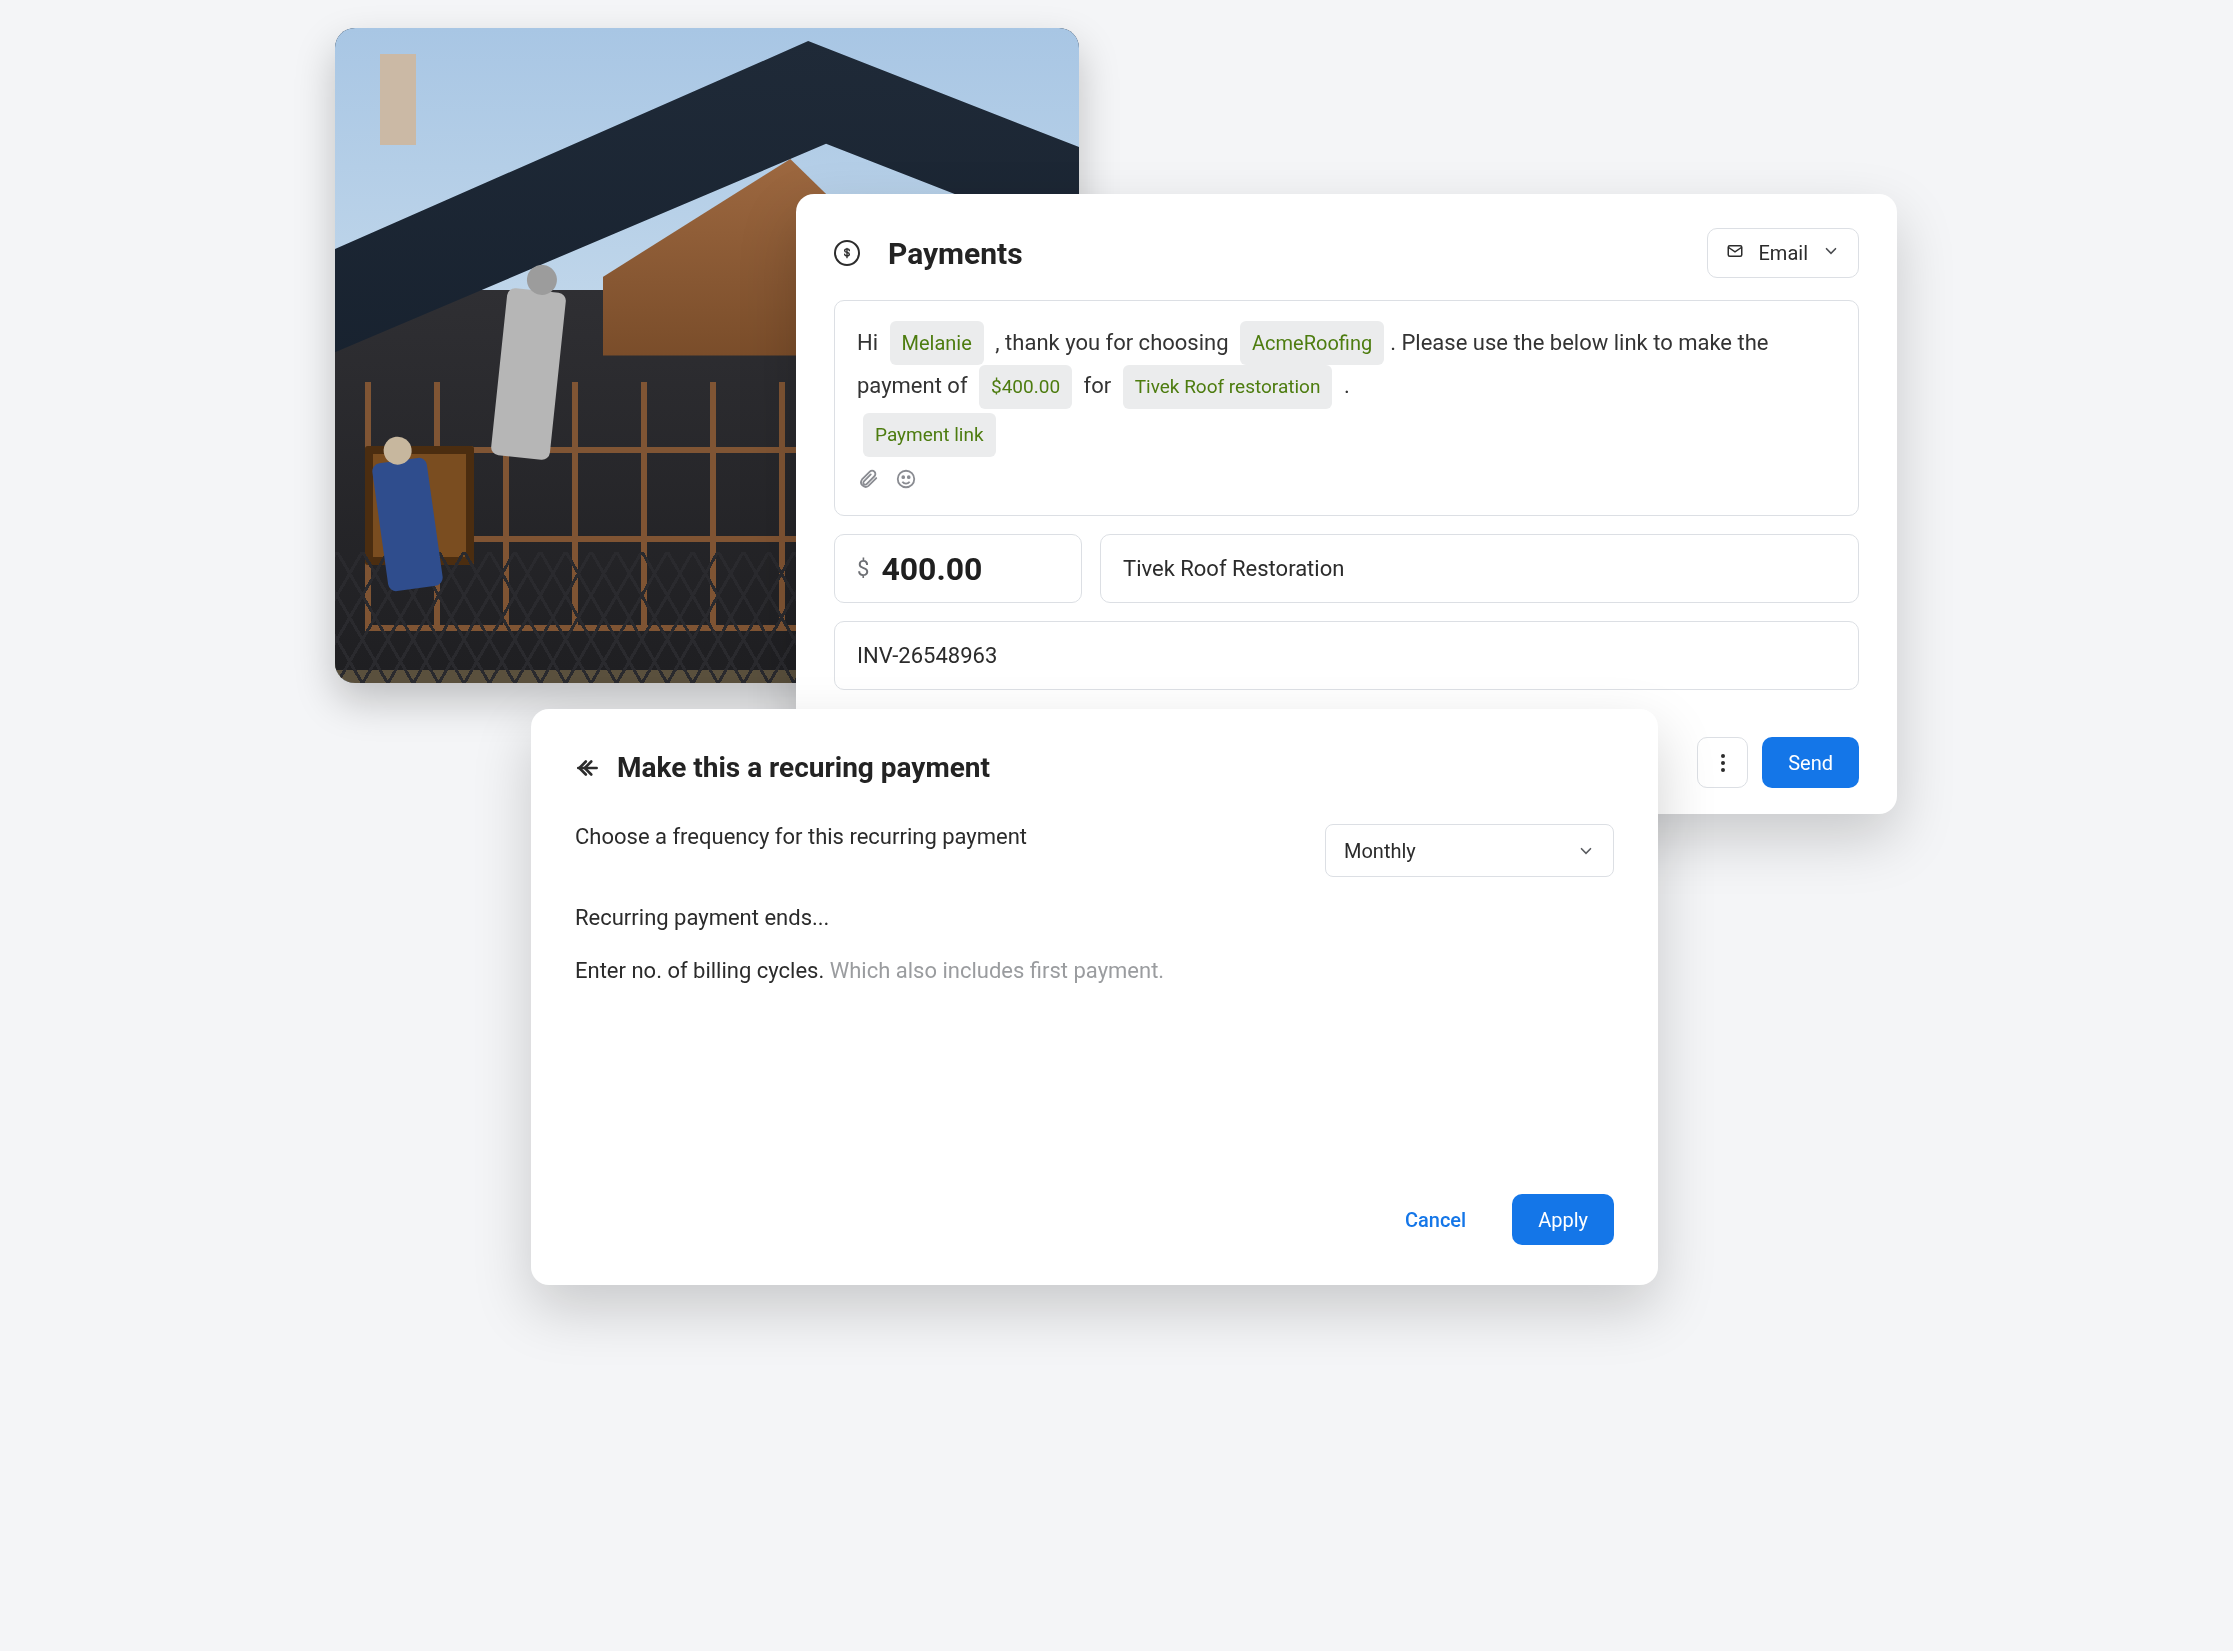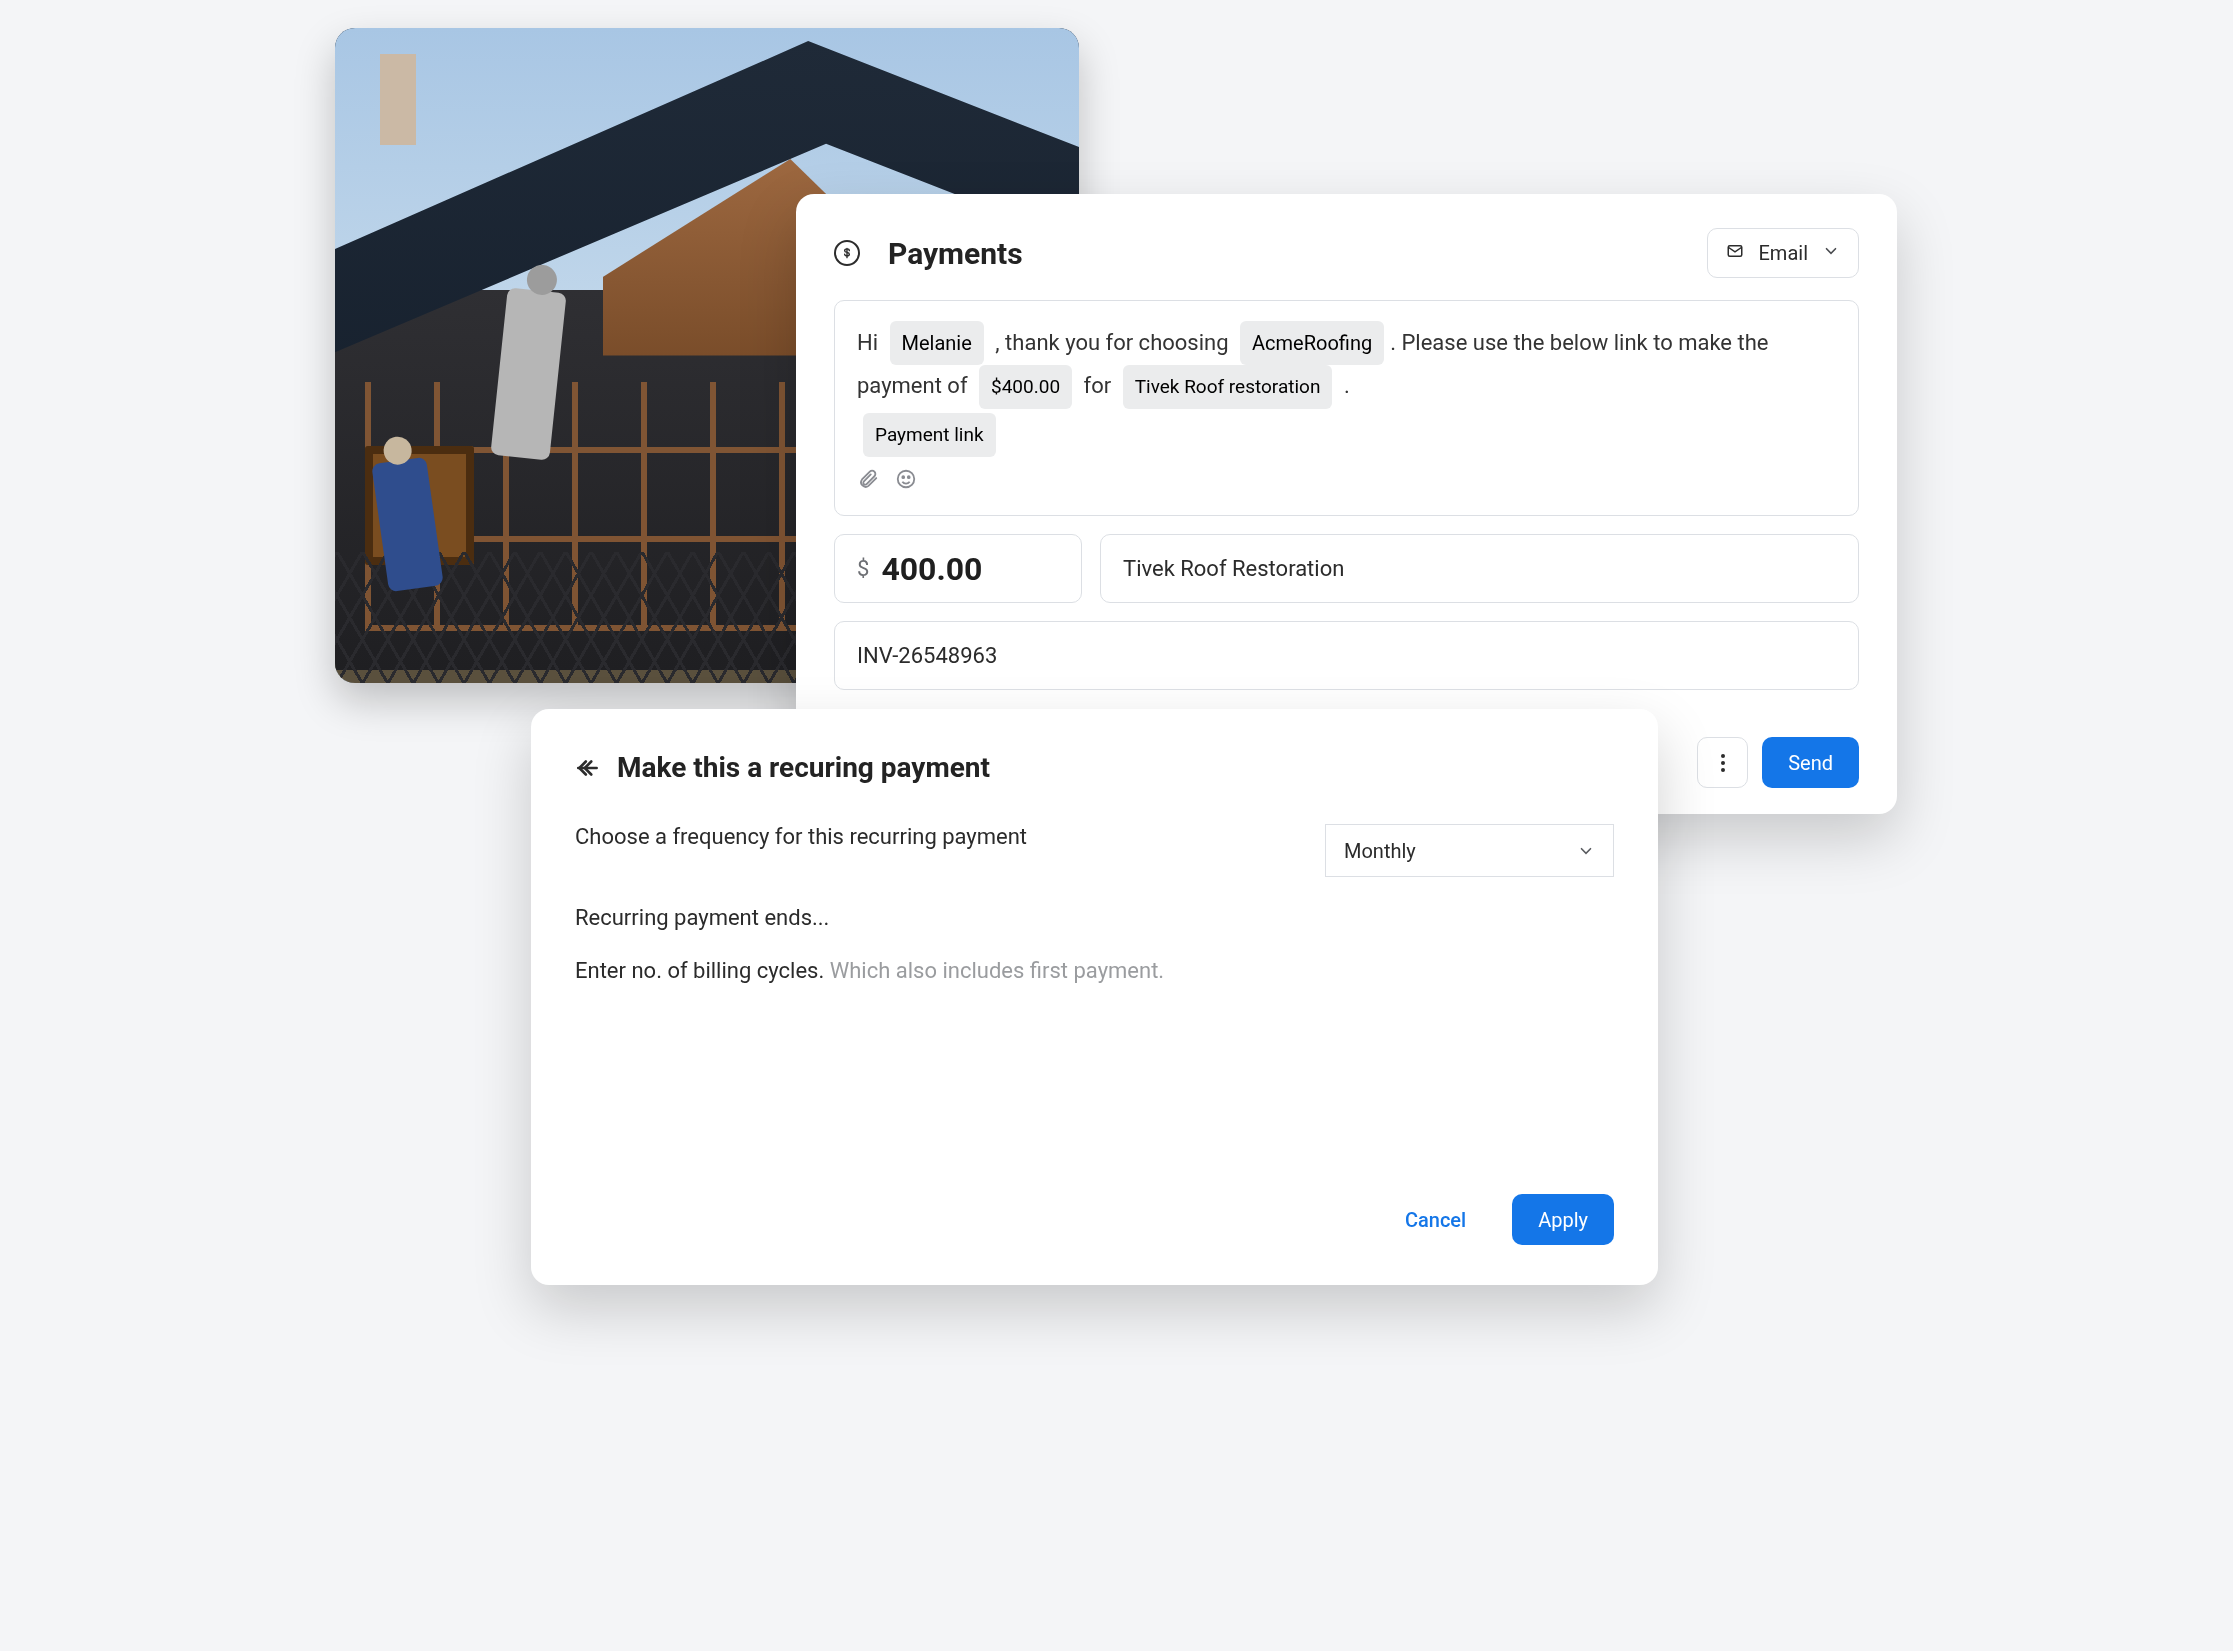--- a/index.html
+++ b/index.html
@@ -67,21 +67,21 @@
   }
   .pay-head{display:flex;align-items:center;justify-content:space-between;margin-bottom:22px}
   .pay-title{display:flex;align-items:center;gap:28px}
   .pay-title .ic{width:26px;height:26px;border:2.4px solid #2c2c2c;border-radius:50%;display:flex;align-items:center;justify-content:center}
   .pay-title .ic svg{width:14px;height:14px}
   .pay-title h1{margin:0;font-size:30px;font-weight:700;color:#232323}
   .email-dd{display:flex;align-items:center;gap:14px;border:1.6px solid var(--border);border-radius:10px;padding:12px 18px;color:#2b2b2b;font-size:20px;cursor:pointer}
   .email-dd svg{width:18px;height:18px}
 
   .msgbox{border:1.6px solid var(--border);border-radius:10px;padding:20px 22px 12px;color:#333;font-size:22px;line-height:40px}
-  .chip{display:inline-block;background:var(--chip);border-radius:6px;padding:2px 12px;margin:0 6px;font-size:20px;color:#000000;vertical-align:baseline}
+  .chip{display:inline-block;background:var(--chip);border-radius:6px;padding:2px 12px;margin:0 6px;font-size:20px;color:#4d7c0f;vertical-align:baseline}
   .chip.small{font-size:19px}
   .msg-tools{display:flex;gap:16px;margin-top:6px;color:#8a8c92}
   .msg-tools svg{width:22px;height:22px}
 
   .row{display:flex;gap:18px;margin-top:18px}
   .field{flex:1;border:1.6px solid var(--border);border-radius:10px;height:69px;display:flex;align-items:center;padding:0 22px;font-size:22px;color:#2b2b2b}
   .field.amount{flex:0 0 248px}
   .field.amount .cur{color:#6d6f74;font-size:22px;margin-right:12px}
   .field.amount .val{font-size:32px;font-weight:700;color:#1f1f1f}
   .field.full{width:100%}
@@ -98,21 +98,21 @@
     box-shadow:var(--shadow);
     padding:42px 44px;
   }
   .rec-head{display:flex;align-items:center;gap:16px;margin-bottom:40px}
   .rec-head .back{width:26px;height:26px;display:flex;align-items:center;justify-content:center;cursor:pointer}
   .rec-head h2{margin:0;font-size:28px;font-weight:700;color:#232323}
 
   .formrow{display:flex;align-items:flex-start;justify-content:space-between;margin-bottom:28px}
   .formrow .label{font-size:22px;color:#2b2b2b}
   .formrow .label .hint{color:#9a9c9f}
-  .select{width:289px;height:53px;border:1.6px solid var(--border);border-radius:0;display:flex;align-items:center;justify-content:space-between;padding:0 18px;font-size:20px;color:#2b2b2b;cursor:pointer}
+  .select{width:289px;height:53px;border:1.6px solid var(--border);border-radius:8px;display:flex;align-items:center;justify-content:space-between;padding:0 18px;font-size:20px;color:#2b2b2b;cursor:pointer}
   .select svg{width:18px;height:18px;color:#5a5c60}
   .numinput{width:289px;height:53px;border:1.6px solid var(--border);border-radius:10px;display:flex;align-items:center;justify-content:space-between;padding:0 18px;font-size:20px}
   .numinput .val{color:#2b2b2b}
   .numinput .suffix{color:#b6b8bb}
 
   .rec-actions{position:absolute;right:44px;bottom:40px;display:flex;gap:20px;align-items:center}
 </style>
 </head>
 <body>
 

